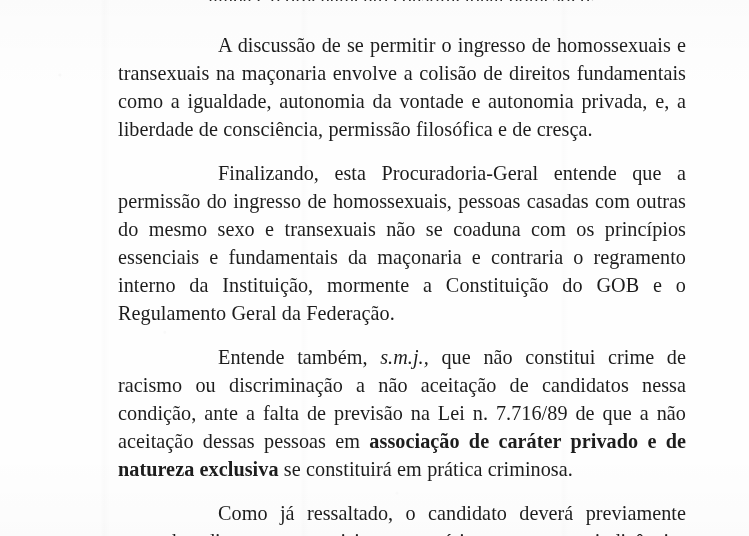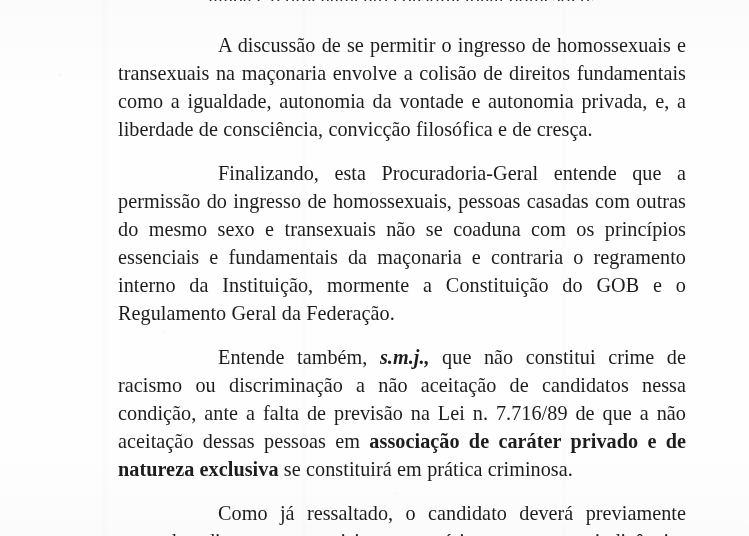--- a/index.html
+++ b/index.html
@@ -98,42 +98,42 @@
     text-indent: 100px;
     letter-spacing: 0.05px;
     word-spacing: 0.2px;
     -webkit-font-smoothing: antialiased;
   }
 
   p.para:last-child {
     margin-bottom: 0;
   }
 
-  .it { font-style: italic; font-weight: bold; }
+  .it { font-style: italic; }
   .bd { font-weight: 700; }
 
   
   .spacer-top { height: 31px; }
 </style>
 </head>
 <body>
 
 <div class="page">
 
   <div class="scan-bands"></div>
 
   <div class="clipped-line">
     <p>ainda e o ordenamento constitucional domestico.</p>
   </div>
 
   <div class="text-body">
 
     <div class="spacer-top"></div>
 
-    <p class="para">A discussão de se permitir o ingresso de homossexuais e transexuais na maçonaria envolve a colisão de direitos fundamentais como a igualdade, autonomia da vontade e autonomia privada, e, a liberdade de consciência, convicção filosófica e de cresça.</p>
+    <p class="para">A discussão de se permitir o ingresso de homossexuais e transexuais na maçonaria envolve a colisão de direitos fundamentais como a igualdade, autonomia da vontade e autonomia privada, e, a liberdade de consciência, permissão filosófica e de cresça.</p>
 
     <p class="para">Finalizando, esta Procuradoria-Geral entende que a permissão do ingresso de homossexuais, pessoas casadas com outras do mesmo sexo e transexuais não se coaduna com os princípios essenciais e fundamentais da maçonaria e contraria o regramento interno da Instituição, mormente a Constituição do GOB e o Regulamento Geral da Federação.</p>
 
     <p class="para">
       <span class="run-normal">Entende também, </span><span class="it">s.m.j.,</span><span class="run-normal"> que não constitui crime de racismo ou discriminação a não aceitação de candidatos nessa condição, ante a falta de previsão na Lei n. 7.716/89 de que a não aceitação dessas pessoas em </span><span class="bd">associação de caráter privado e de natureza exclusiva</span><span class="run-normal"> se constituirá em prática criminosa.</span>
     </p>
 
     <p class="para">Como já ressaltado, o candidato deverá previamente preencher diversos os requisitos estatutários, passar por sindicâncias e se comprometer a seguir os dogmas, Princípios e Postulados Universais da Ordem, que transcendem pela humanidade durante séculos.</p>
 
   </div>

